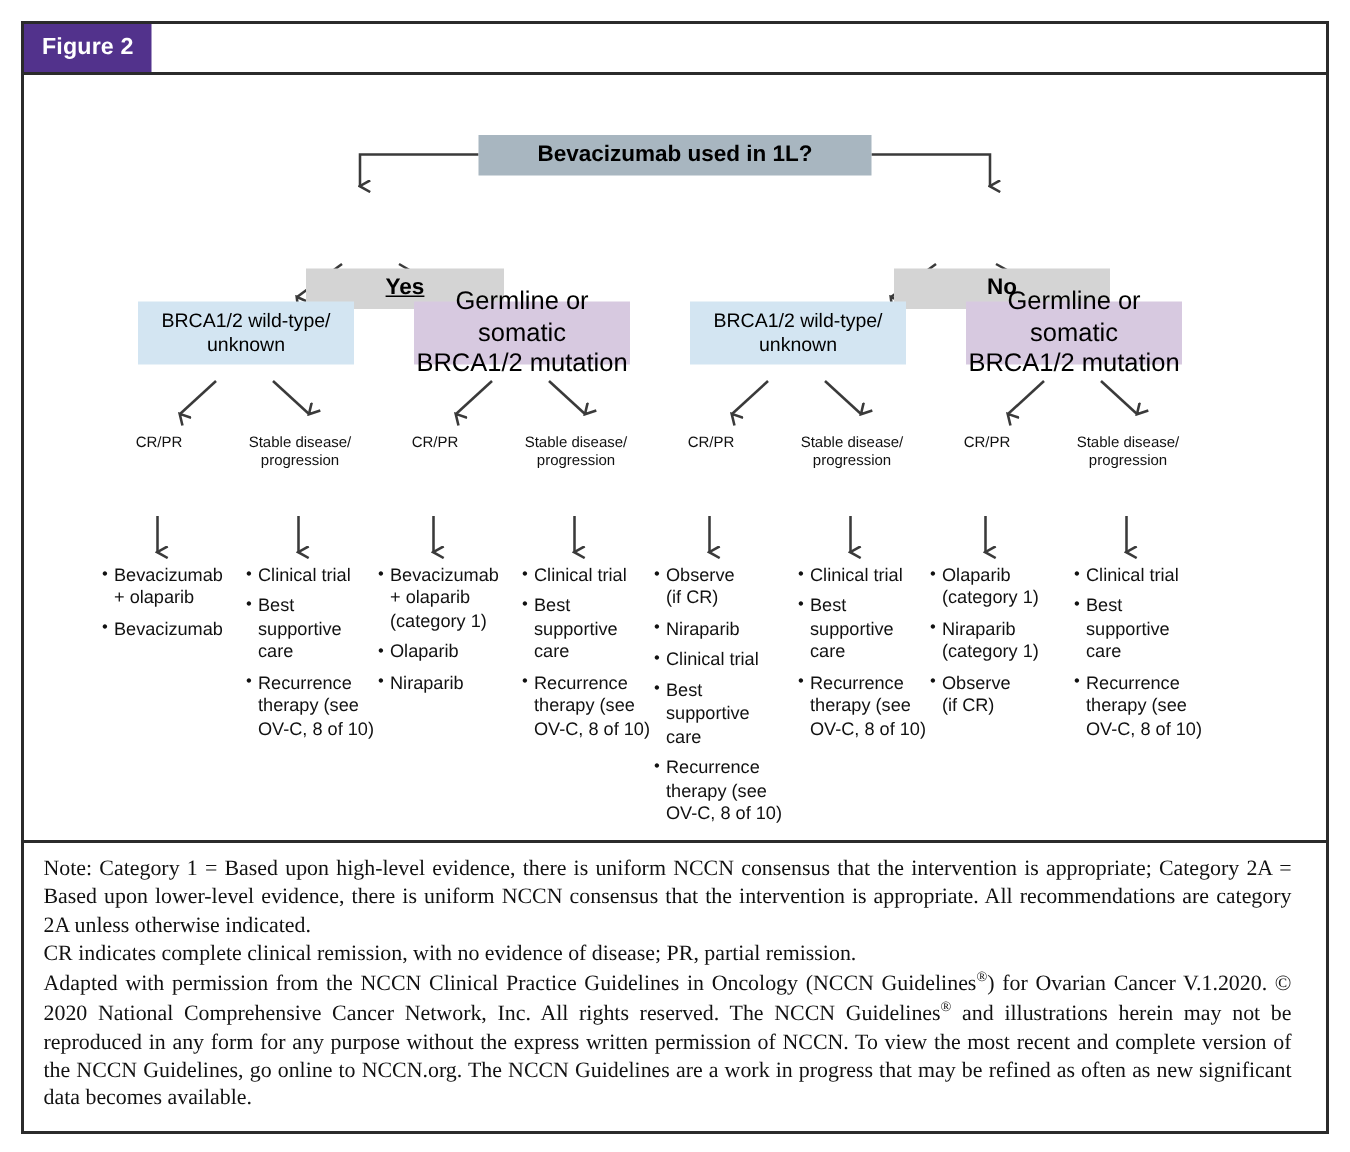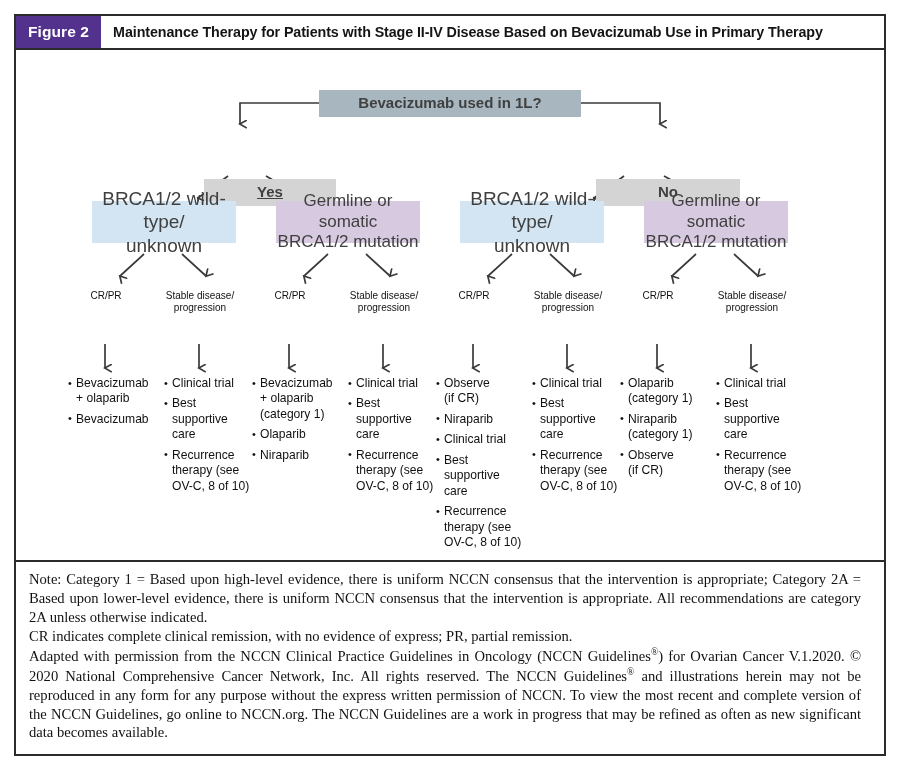--- a/index.html
+++ b/index.html
@@ -66,36 +66,36 @@
     overflow: hidden;
   }
 
   
   .node {
     position: absolute;
     display: flex;
     align-items: center;
     justify-content: center;
     text-align: center;
-    color: #404040;
+    color: #000000;
     line-height: 1.22;
   }
   .node-root {
     background: #a8b6c0;
     font-weight: bold;
     font-size: 15px;
   }
   .node-branch {
     background: #d4d4d4;
     font-weight: bold;
     font-size: 15px;
   }
   .node-wt {
     background: #d3e5f2;
-    font-size: 19px;
+    font-size: 13px;
   }
   .node-mut {
     background: #d7c9e0;
     font-size: 17px;
   }
 
   
   .leaf-label {
     position: absolute;
     text-align: center;
@@ -154,21 +154,20 @@
   .footnote sup { font-size: 9.5px; vertical-align: super; }
 </style>
 </head>
 <body>
 
 <div id="figure-root">
   <div class="frame">
 
     <div class="header">
       <div class="fig-badge">Figure 2</div>
-      <div class="fig-title">Maintenance Therapy for Patients with Stage II-IV Disease Based on Bevacizumab Use in Primary Therapy</div>
     </div>
 
     <div class="flow">
 
       <svg class="connectors" viewBox="0 0 868 510" width="868" height="510">
         <defs>
           <marker id="ah" markerWidth="9" markerHeight="9" refX="4.2" refY="7.4" orient="auto" markerUnits="userSpaceOnUse">
             <path d="M0.4,0.6 L4.3,7.6 L8.2,0.6" fill="none" stroke="#3a3a3a" stroke-width="1.7"></path>
           </marker>
         </defs>
@@ -318,18 +317,18 @@
             <li style="white-space: pre-line;">Recurrence
 therapy (see
 OV-C, 8 of 10)</li>
           </ul>
         </div>
     </div>
 
     <div class="foot-sep"></div>
     <div class="footnote">
       <p>Note: Category 1 = Based upon high-level evidence, there is uniform NCCN consensus that the intervention is appropriate; Category 2A = Based upon lower-level evidence, there is uniform NCCN consensus that the intervention is appropriate. All recommendations are category 2A unless otherwise indicated.</p>
-      <p>CR indicates complete clinical remission, with no evidence of express; PR, partial remission.</p>
+      <p>CR indicates complete clinical remission, with no evidence of disease; PR, partial remission.</p>
       <p><span>Adapted with permission from the NCCN Clinical Practice Guidelines in Oncology (NCCN Guidelines</span><sup>®</sup><span>) for Ovarian Cancer V.1.2020. © 2020 National Comprehensive Cancer Network, Inc. All rights reserved. The NCCN Guidelines</span><sup>®</sup><span> and illustrations herein may not be reproduced in any form for any purpose without the express written permission of NCCN. To view the most recent and complete version of the NCCN Guidelines, go online to NCCN.org. The NCCN Guidelines are a work in progress that may be refined as often as new significant data becomes available.</span></p>
     </div>
 
   </div>
 </div>
 
 </body></html>

